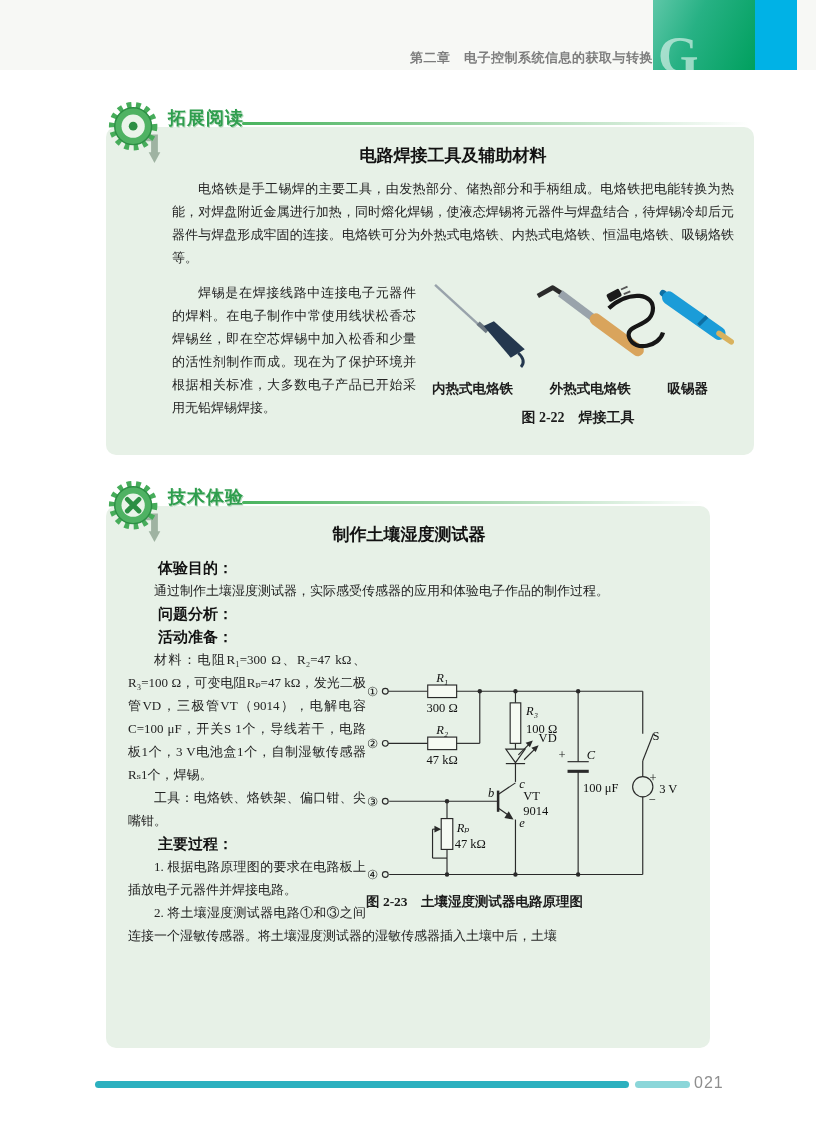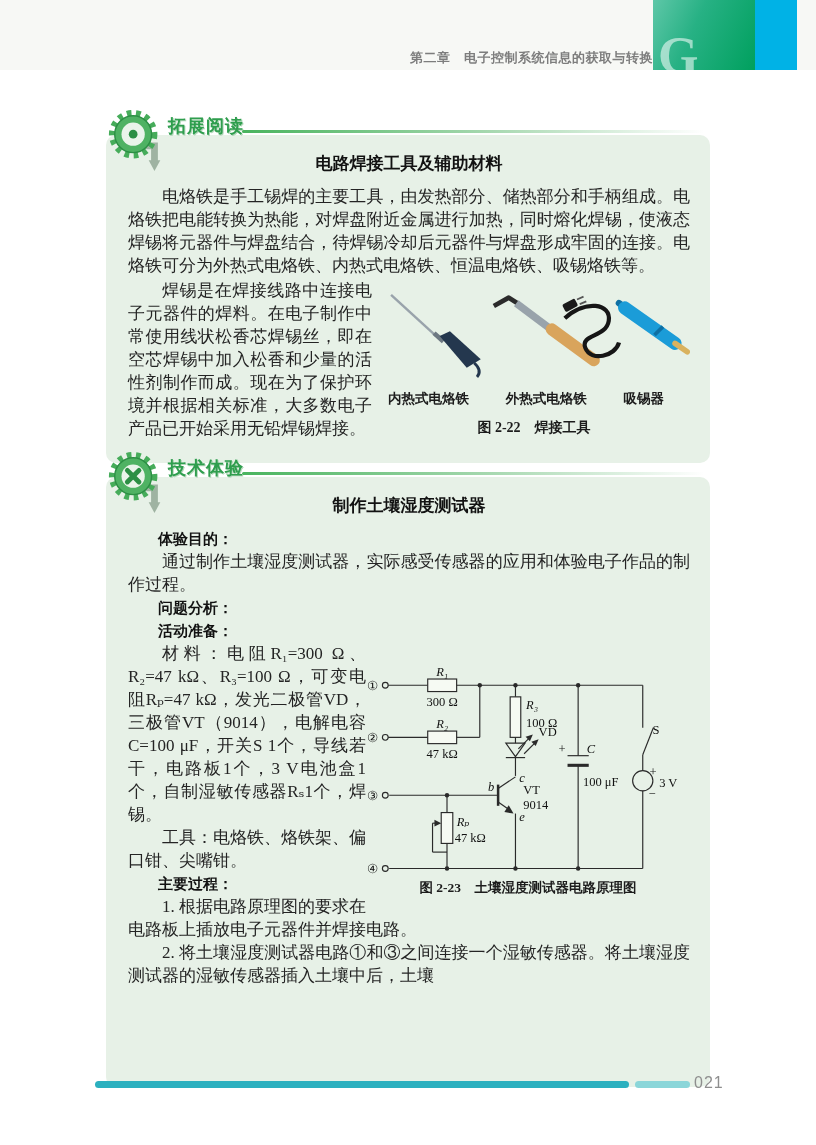--- a/index.html
+++ b/index.html
@@ -11,45 +11,45 @@
   .chapter{position:absolute;top:51px;right:163px;font:700 13px/1 "Liberation Sans","DejaVu Sans",sans-serif;
            color:#7d7d7d;letter-spacing:.5px;}
   .brand-green{position:absolute;left:653px;top:0;width:102px;height:70px;overflow:hidden;
            background:linear-gradient(115deg,#5ec7a8 0%,#27b184 40%,#00a05e 100%);}
   .brand-g{position:absolute;left:5px;bottom:-12px;color:rgba(255,255,255,.55);
            font:700 52px/1 "Liberation Serif",serif;}
   .brand-blue{position:absolute;left:755px;top:0;width:42px;height:70px;background:#00b2e6;}
 
   
   .panel{position:absolute;left:106px;width:604px;background:#e7f1e7;border-radius:10px;}
-  #panel1{top:135px;height:328px;}
-  #panel2{top:477px;height:610px;}
+  #panel1{top:127px;height:328px;padding-left:44px;}
+  #panel2{top:506px;height:542px;}
   .gear{position:absolute;left:0px;top:-30px;width:64px;height:70px;}
   .tag{position:absolute;left:62px;top:-20px;font:700 18px/22px "Liberation Sans","DejaVu Sans",sans-serif;
        color:#2f9e4e;text-shadow:1px 1px 0 rgba(140,195,150,.65);letter-spacing:1px;}
   .tag-line{position:absolute;left:136px;top:-5px;right:6px;height:3px;border-radius:2px;
        background:linear-gradient(to right,#49b45e,#a9d9b2 55%,rgba(231,241,231,0));}
   .body{padding:14px 20px 0 22px;}
   .title{text-align:center;font:700 17px/26px "Liberation Sans","DejaVu Sans",sans-serif;color:#121212;margin:2px 0 8px;}
-  .para{font-size:17px;line-height:23px;text-align:justify;text-indent:2em;color:#242424;}
+  .para{font-size:13px;line-height:23px;text-align:justify;text-indent:2em;color:#242424;}
   .h-label{font:700 15px/23px "Liberation Sans","DejaVu Sans",sans-serif;color:#121212;text-indent:2em;}
 
   
   .cols{display:flex;gap:6px;margin-top:2px;align-items:center;}
   .col-text{width:244px;flex:none;}
   .col-fig{flex:1;padding-top:6px;}
   .tool-labels{display:flex;justify-content:space-between;padding:2px 26px 0 10px;
        font:700 13.5px/20px "Liberation Serif",serif;color:#1c1c1c;}
   .fig-caption{text-align:center;font:700 14px/22px "Liberation Serif",serif;color:#1c1c1c;margin-top:8px;}
 
   
   .flow{overflow:visible;}
   .fig-circuit{float:right;width:324px;margin:24px 0 0 8px;}
   .fig-circuit svg{display:block;width:324px;height:auto;}
-  .circuit-caption{text-align:center;font:700 13.5px/20px "Liberation Serif",serif;color:#1c1c1c;margin-top:4px;}
+  .circuit-caption{text-align:left;font:700 13.5px/20px "Liberation Serif",serif;color:#1c1c1c;margin-top:12px;}
 
   
   .w{stroke:#2a2a2a;stroke-width:1.2;fill:none;}
   .w2{stroke:#2a2a2a;stroke-width:2.6;fill:none;}
   .box{fill:#f6faf3;stroke:#2a2a2a;stroke-width:1.2;}
   .dot{fill:#2a2a2a;}
   .lbl{font:13px "Liberation Serif","DejaVu Serif",serif;fill:#111;}
   .it{font-style:italic;}
   .term{font:13px "Liberation Serif",serif;fill:#111;}
 

